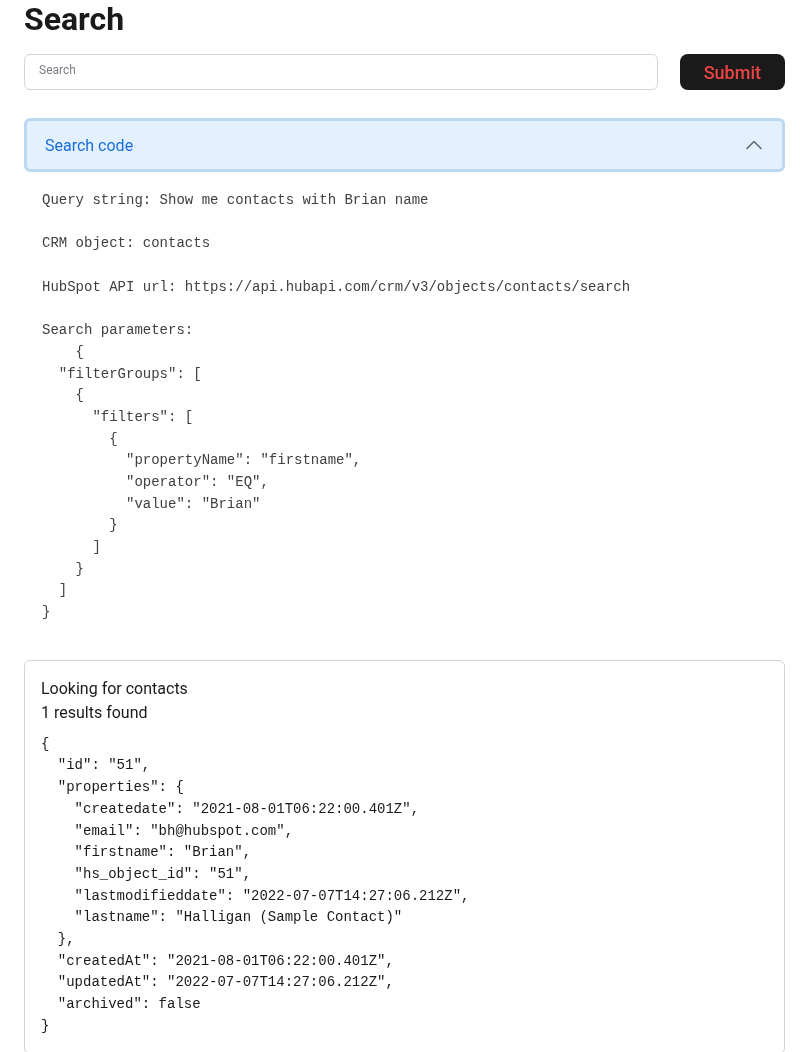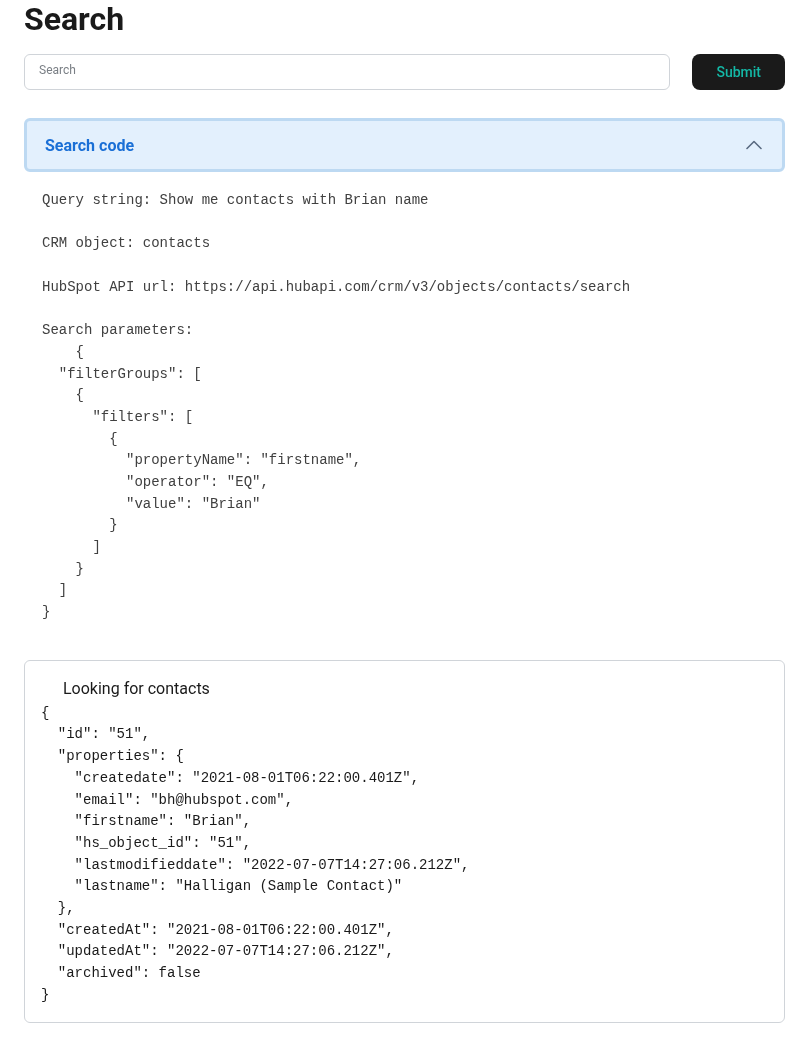--- a/index.html
+++ b/index.html
@@ -44,44 +44,44 @@
       width: 100%;
       border: none;
       outline: none;
       font-size: 16px;
       color: #1a1a1a;
       background: transparent;
       font-family: inherit;
     }
     .submit-button {
       background: #1a1a1a;
-      color: #14b8a6;
+      color: #ef4444;
       border: none;
       border-radius: 8px;
-      font-size: 14px;
+      font-size: 18px;
       font-weight: 500;
       padding: 0 24px;
       cursor: pointer;
       font-family: inherit;
     }
     .accordion-header {
       display: flex;
       align-items: center;
       justify-content: space-between;
       background: #e3f0fd;
       border: 3px solid #bdd9f2;
       border-radius: 6px;
       padding: 14px 18px;
       cursor: pointer;
       margin-bottom: 10px;
     }
     .accordion-title {
       color: #1a6fd6;
       font-size: 16px;
-      font-weight: 700;
+      font-weight: 400;
     }
     .chevron {
       width: 20px;
       height: 20px;
       display: flex;
       align-items: center;
       justify-content: center;
     }
     .code-block {
       font-family: "SFMono-Regular", Consolas, "Liberation Mono", Menlo, monospace;
@@ -96,21 +96,20 @@
       border: 1px solid #d0d4d9;
       border-radius: 6px;
       padding: 16px 16px 8px 16px;
       margin-top: 18px;
     }
     .results-heading {
       font-size: 16px;
       color: #1a1a1a;
       line-height: 1.5;
       margin-bottom: 2px;
-      margin-left: 22px;
     }
     .results-count {
       font-size: 16px;
       color: #1a1a1a;
       margin-bottom: 12px;
     }
     .results-json {
       font-family: "SFMono-Regular", Consolas, "Liberation Mono", Menlo, monospace;
       font-size: 14px;
       line-height: 1.55;
@@ -157,20 +156,21 @@
           "operator": "EQ",
           "value": "Brian"
         }
       ]
     }
   ]
 }</div>
 
 <div class="results-card">
   <div class="results-heading">Looking for contacts</div>
+  <div class="results-count">1 results found</div>
   <div class="results-json">{
   "id": "51",
   "properties": {
     "createdate": "2021-08-01T06:22:00.401Z",
     "email": "bh@hubspot.com",
     "firstname": "Brian",
     "hs_object_id": "51",
     "lastmodifieddate": "2022-07-07T14:27:06.212Z",
     "lastname": "Halligan (Sample Contact)"
   },

